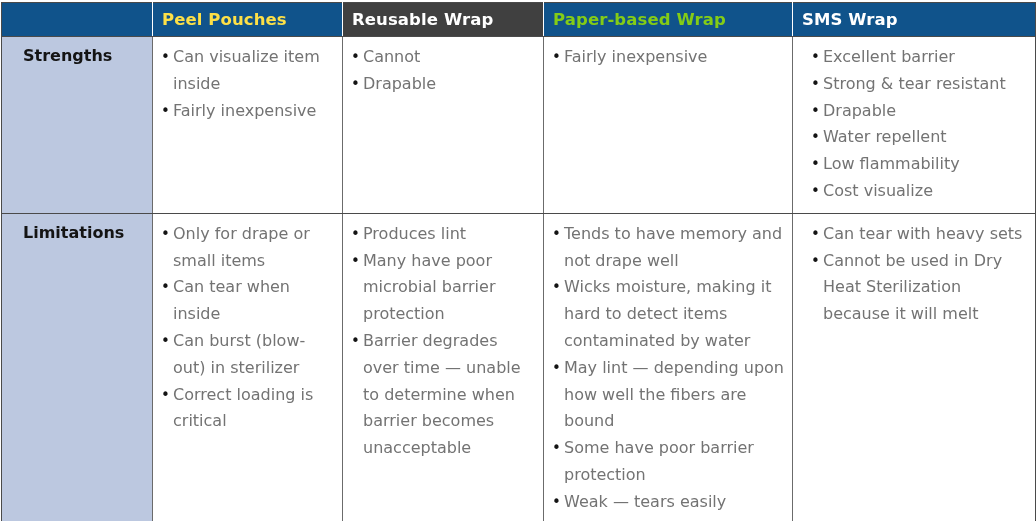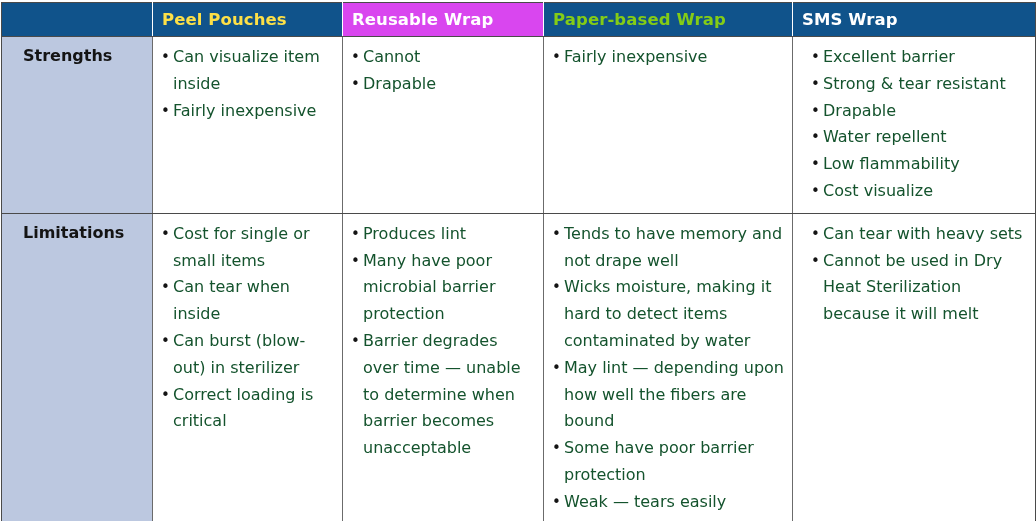--- a/index.html
+++ b/index.html
@@ -78,21 +78,21 @@
 
   ul.bullets {
     list-style: none;
     margin: 0;
     padding: 0;
   }
   ul.bullets li {
     position: relative;
     font-size: 16px;
     line-height: 26.8px;
-    color: #14532d;
+    color: #737373;
     padding-left: 13px;
     margin: 0;
     text-indent: 0;
   }
   ul.bullets li::before {
     content: "\2022";
     position: absolute;
     left: 1px;
     top: 0;
     font-size: 15px;
@@ -109,21 +109,21 @@
       <col class="c-row-label">
       <col class="c-col-1">
       <col class="c-col-2">
       <col class="c-col-3">
       <col class="c-col-4">
     </colgroup>
     <thead>
       <tr>
         <th class="corner" style="background: rgb(16, 83, 139); color: rgb(255, 255, 255);"></th>
         <th style="background: rgb(16, 83, 139); color: #fde047;">Peel Pouches</th>
-        <th style="background: #d946ef; color: rgb(255, 255, 255);">Reusable Wrap</th>
+        <th style="background: #404040; color: rgb(255, 255, 255);">Reusable Wrap</th>
         <th style="background: rgb(16, 83, 139); color: #84cc16;">Paper-based Wrap</th>
         <th style="background: rgb(16, 83, 139); color: rgb(255, 255, 255);">SMS Wrap</th>
       </tr>
     </thead>
     <tbody>
       <tr>
         <th class="row-head" style="background: rgb(188, 200, 224); color: rgb(20, 20, 20);">Strengths</th>
         <td class="cell">
           <ul class="bullets">
               <li>Can visualize item inside</li>
@@ -149,21 +149,21 @@
               <li>Water repellent</li>
               <li>Low flammability</li>
               <li>Cost visualize</li>
             </ul>
         </td>
       </tr>
       <tr>
         <th class="row-head" style="background: rgb(188, 200, 224); color: rgb(20, 20, 20);">Limitations</th>
         <td class="cell">
           <ul class="bullets">
-              <li>Cost for single or small items</li>
+              <li>Only for drape or small items</li>
               <li>Can tear when inside</li>
               <li>Can burst (blow-out) in sterilizer</li>
               <li>Correct loading is critical</li>
             </ul>
         </td>
         <td class="cell">
           <ul class="bullets">
               <li>Produces lint</li>
               <li>Many have poor microbial barrier protection</li>
               <li>Barrier degrades over time — unable to determine when barrier becomes unacceptable</li>

